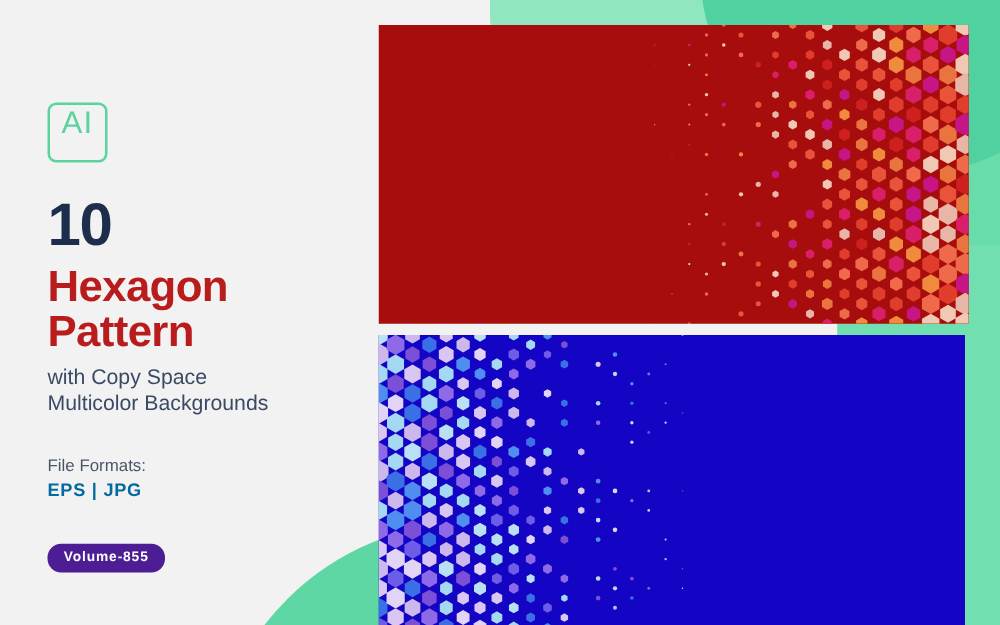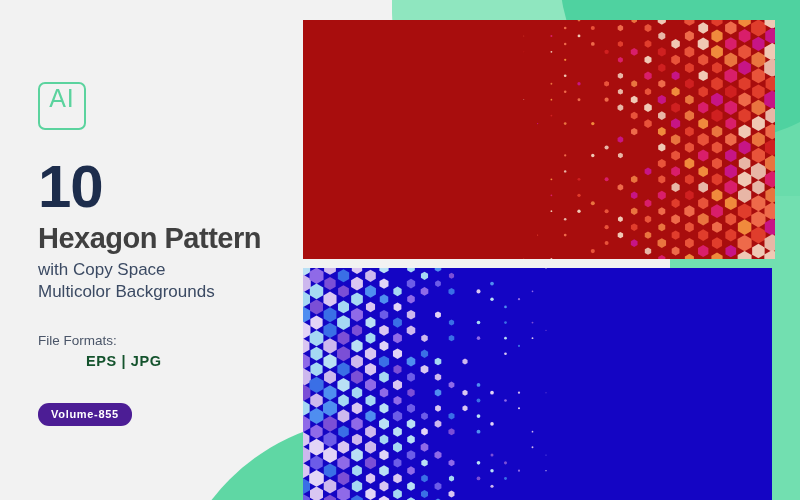--- a/index.html
+++ b/index.html
@@ -45,39 +45,39 @@
     border:2px solid #5bd39e;border-radius:7px;
     display:flex;justify-content:center;
     box-sizing:border-box;
     color:#5bd39e;
     font-size:25px;letter-spacing:1px;
     font-family:"Liberation Sans", sans-serif;
   }
 
   .count{
     margin-top:28px;
-    font-size:60px;font-weight:bold;color:#1d2d4c;
+    font-size:48px;font-weight:bold;color:#1d2d4c;
     line-height:0.95;letter-spacing:-1px;
   }
   .title{
     margin-top:8px;
-    font-size:29px;font-weight:bold;color:#404040;
+    font-size:35px;font-weight:bold;color:#b91c1c;
     line-height:1.05;letter-spacing:-0.5px;
   }
   .subtitle{
     margin-top:6px;
     font-size:17px;color:#3b4a63;line-height:1.25;
   }
   .formats-label{
     margin-top:31px;
     font-size:13.5px;color:#4a5568;
   }
   .formats-value{
     margin-top:5px;
-    font-size:14.5px;font-weight:bold;color:#14532d;letter-spacing:0.6px;margin-left:48px;
+    font-size:14.5px;font-weight:bold;color:#0369a1;letter-spacing:0.6px;
   }
   .volume-pill{
     margin-top:34px;
     display:inline-block;
     background:#4c1d95;color:#ffffff;
     font-size:11px;font-weight:bold;letter-spacing:0.7px;
     padding:5px 13px 6px;border-radius:11px;
   }
 
   

